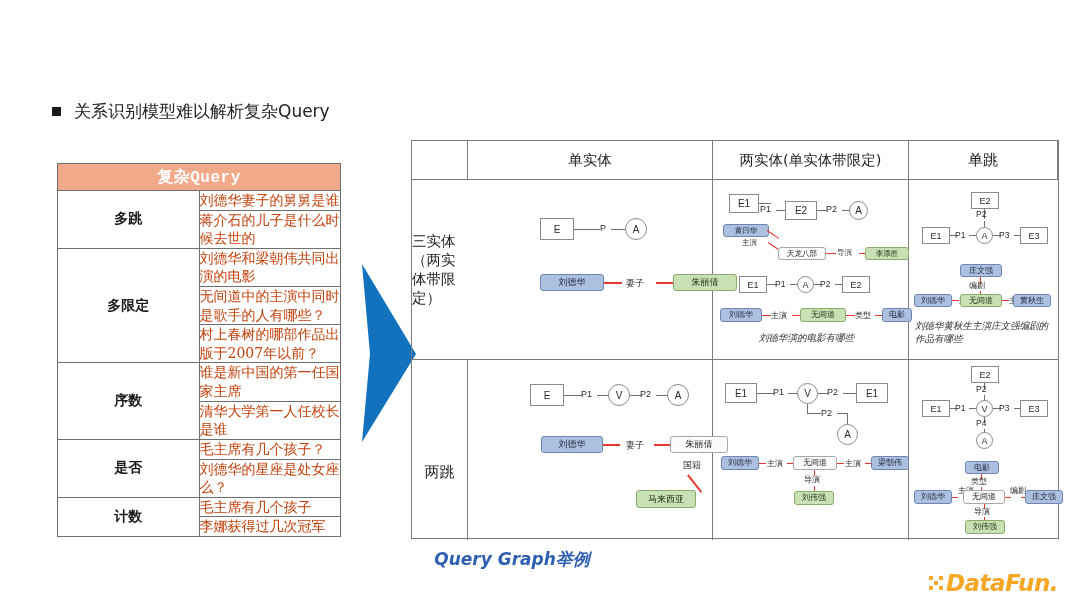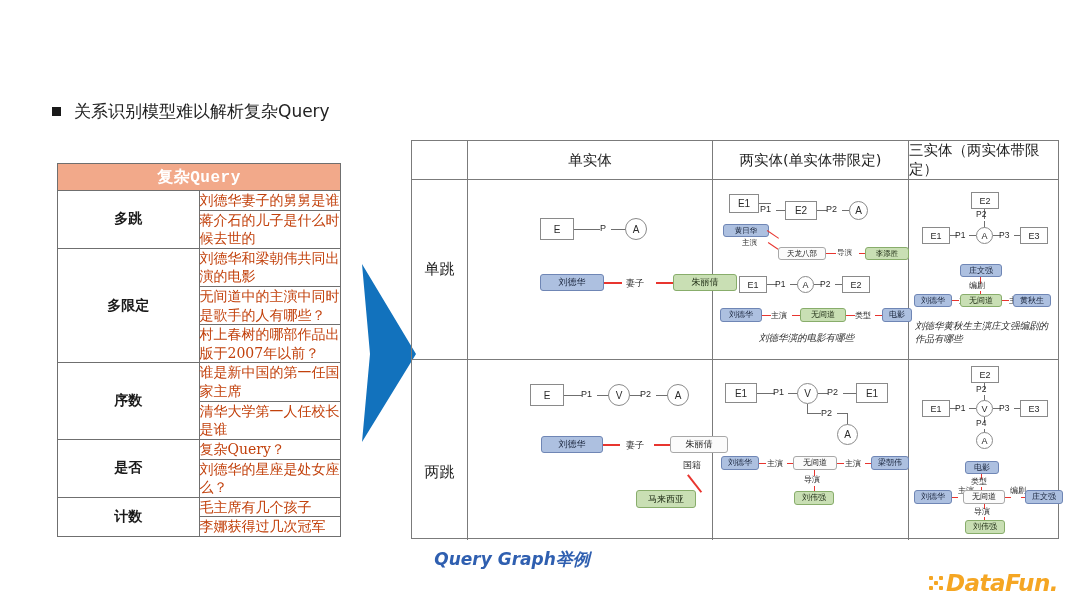--- a/index.html
+++ b/index.html
@@ -166,21 +166,21 @@
     <tr>
       <td class="qcat" rowspan="2">序数</td>
       <td class="qq">谁是新中国的第一任国家主席</td>
     </tr>
     <tr>
       <td class="qq">清华大学第一人任校长是谁</td>
     </tr>
 
     <tr>
       <td class="qcat" rowspan="2">是否</td>
-      <td class="qq">复杂Query？</td>
+      <td class="qq">毛主席有几个孩子？</td>
     </tr>
     <tr>
       <td class="qq">刘德华的星座是处女座么？</td>
     </tr>
 
     <tr>
       <td class="qcat" rowspan="2">计数</td>
       <td class="qq">毛主席有几个孩子</td>
     </tr>
     <tr>
@@ -191,23 +191,23 @@
 
   <svg class="arrow" viewBox="0 0 58 182">
     <polygon points="2,2 56,92 2,180 10,92" fill="#1272bd"></polygon>
   </svg>
 
   <div class="gtable">
 
     <div class="gc ghead"></div>
     <div class="gc ghead">单实体</div>
     <div class="gc ghead">两实体(单实体带限定)</div>
+    <div class="gc grow-label">单跳</div>
+
     <div class="gc ghead lastcol">三实体（两实体带限定）</div>
-
-    <div class="gc grow-label">单跳</div>
 
     <div class="gc">
       <div class="cellwrap">
         <div class="nbox" style="left:72px;top:38px;width:34px;height:22px;">E</div>
         <div class="gline" style="left:106px;top:48.5px;width:26px;height:1px;"></div>
         <div class="plab" style="left:132px;top:43px;">P</div>
         <div class="gline" style="left:143px;top:48.5px;width:15px;height:1px;"></div>
         <div class="ncirc" style="left:157px;top:38px;width:22px;height:22px;">A</div>
 
         <div class="chip blue" style="left:72px;top:94px;width:64px;height:17px;">刘德华</div>

